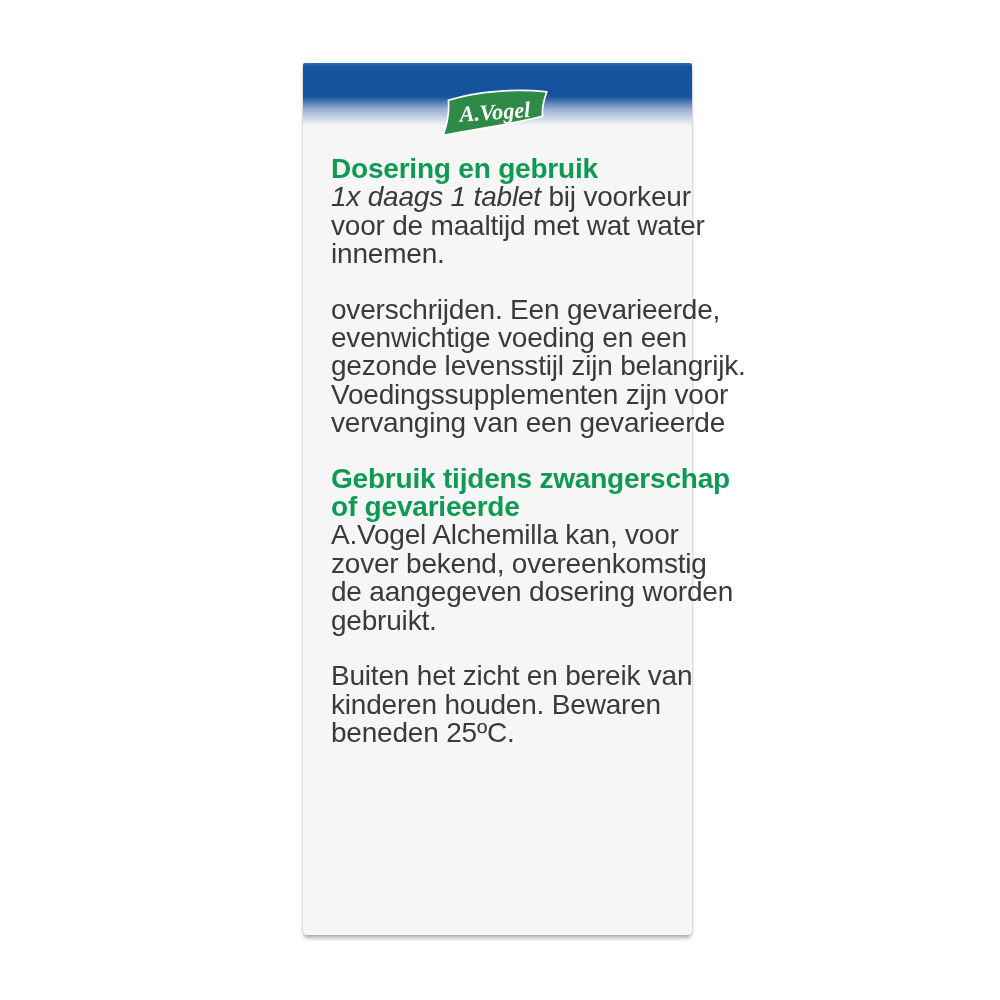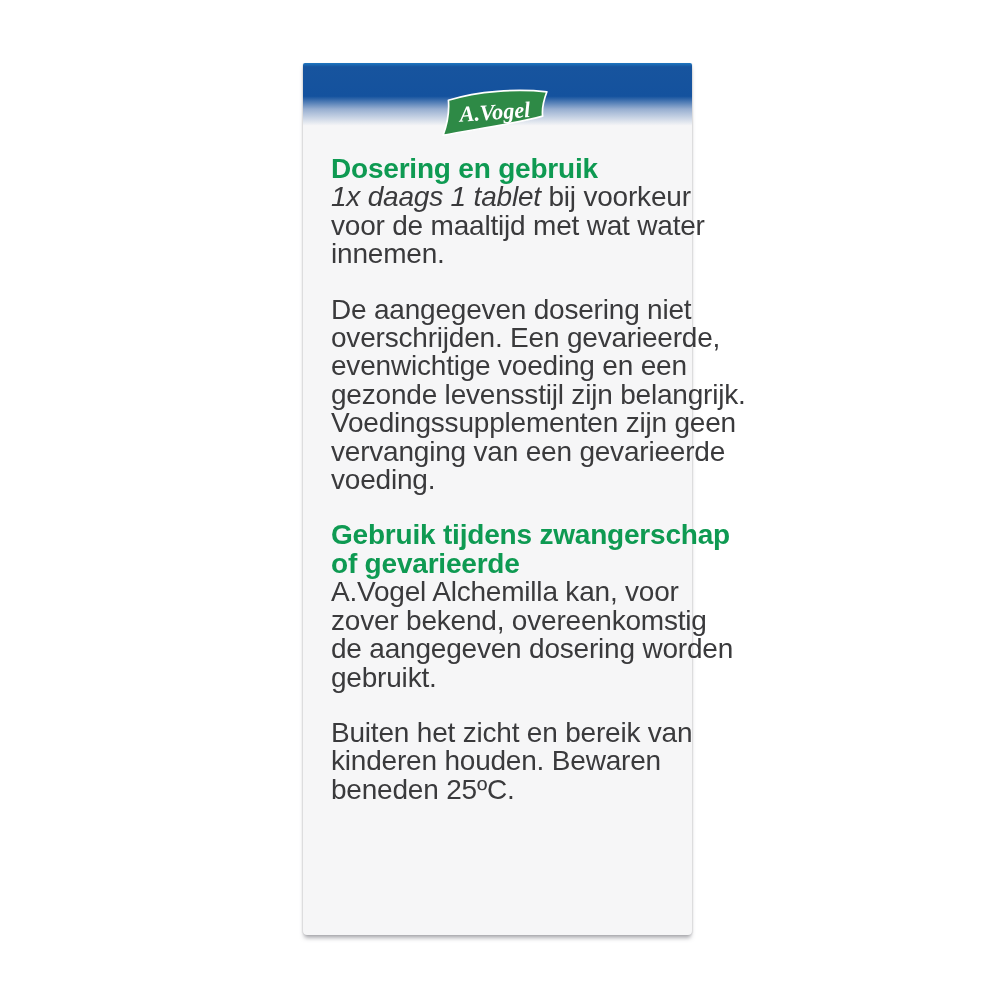--- a/index.html
+++ b/index.html
@@ -101,27 +101,25 @@
     <div class="content">
 
       <div class="section">
         <div class="heading">Dosering en gebruik</div>
         <div class="line"><span class="em">1x daags 1 tablet</span><span> bij voorkeur</span></div>
         <div class="line">voor de maaltijd met wat water</div>
         <div class="line">innemen.</div>
       </div>
 
       <div class="section">
-        <div class="line">De aangegeven dosering niet</div>
         <div class="line">overschrijden. Een gevarieerde,</div>
         <div class="line">evenwichtige voeding en een</div>
         <div class="line">gezonde levensstijl zijn belangrijk.</div>
-        <div class="line">Voedingssupplementen zijn geen</div>
+        <div class="line">Voedingssupplementen zijn voor</div>
         <div class="line">vervanging van een gevarieerde</div>
-        <div class="line">voeding.</div>
       </div>
 
       <div class="section">
         <div class="heading">Gebruik tijdens zwangerschap</div>
         <div class="heading">of gevarieerde</div>
         <div class="line">A.Vogel Alchemilla kan, voor</div>
         <div class="line">zover bekend, overeenkomstig</div>
         <div class="line">de aangegeven dosering worden</div>
         <div class="line">gebruikt.</div>
       </div>

